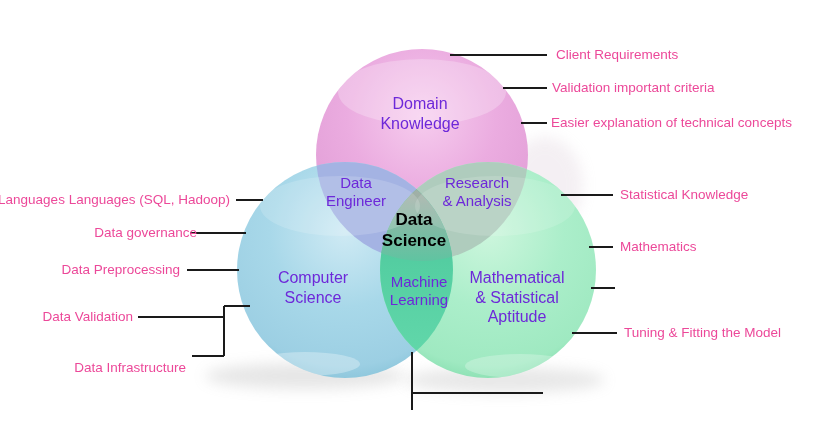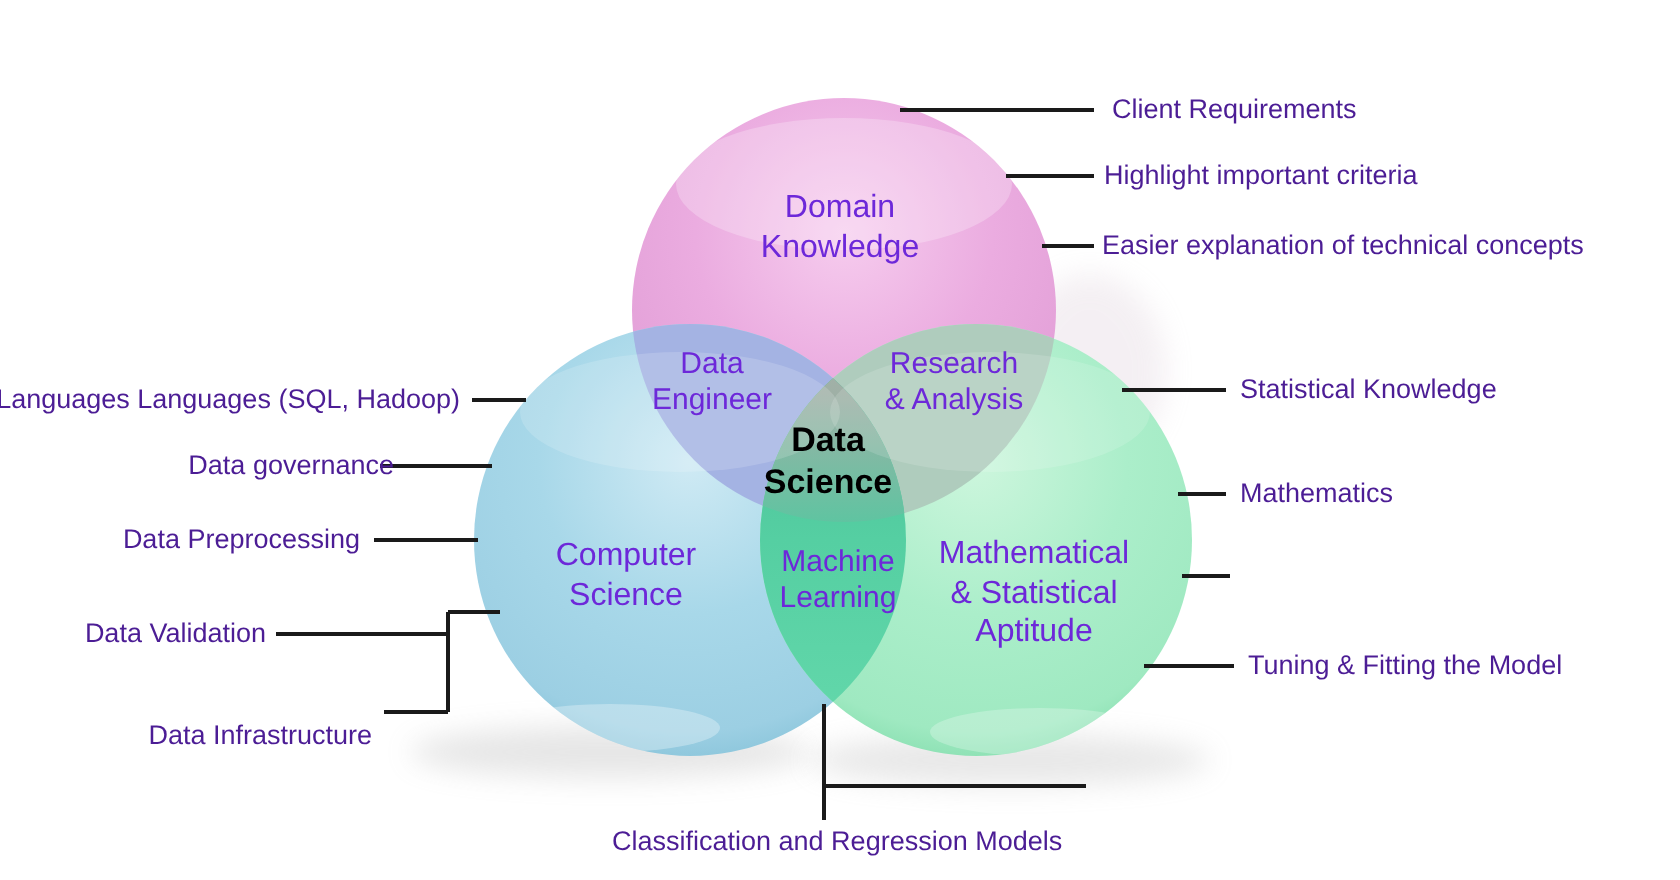--- a/index.html
+++ b/index.html
@@ -2,21 +2,21 @@
 <html><head>
 <meta charset="utf-8">
 <style>
   html,body { margin:0; padding:0; background:#ffffff; }
   .stage {
     position:relative; width:840px; height:440px; background:#ffffff;
     font-family:"Liberation Sans", sans-serif; overflow:hidden;
   }
   .stage svg { position:absolute; left:0; top:0; z-index:1; }
   .lbl {
-    position:absolute; z-index:3; font-size:13.5px; color:#4c1d95;
+    position:absolute; z-index:3; font-size:13.5px; color:#ec4899;
     white-space:nowrap; line-height:16px;
   }
   .vtitle {
     position:absolute; z-index:3; transform:translate(-50%,-50%);
     text-align:center; white-space:pre-line; color:#6d28d9; line-height:1.22;
   }
   .t16 { font-size:16px; }
   .t15 { font-size:15px; }
   .bold { font-weight:bold; font-size:17px; color:#000; }
 </style>
@@ -150,22 +150,21 @@
   <div class="vtitle t15" style="left:419px; top:291px;">Machine
 Learning</div>
 
   <div class="lbl" style="right:610px; top:192px;">Languages Languages (SQL, Hadoop)</div>
   <div class="lbl" style="right:643px; top:225px;">Data governance</div>
   <div class="lbl" style="right:660px; top:262px;">Data Preprocessing</div>
   <div class="lbl" style="right:707px; top:309px;">Data Validation</div>
   <div class="lbl" style="right:654px; top:360px;">Data Infrastructure</div>
 
   <div class="lbl" style="left:556px; top:47px;">Client Requirements</div>
-  <div class="lbl" style="left:552px; top:80px;">Highlight important criteria</div>
+  <div class="lbl" style="left:552px; top:80px;">Validation important criteria</div>
   <div class="lbl" style="left:551px; top:115px;">Easier explanation of technical concepts</div>
 
   <div class="lbl" style="left:620px; top:187px;">Statistical Knowledge</div>
   <div class="lbl" style="left:620px; top:239px;">Mathematics</div>
   <div class="lbl" style="left:624px; top:325px;">Tuning &amp; Fitting the Model</div>
 
-  <div class="lbl" style="left:306px; top:413px;">Classification and Regression Models</div>
 
 </div>
 
 </body></html>

